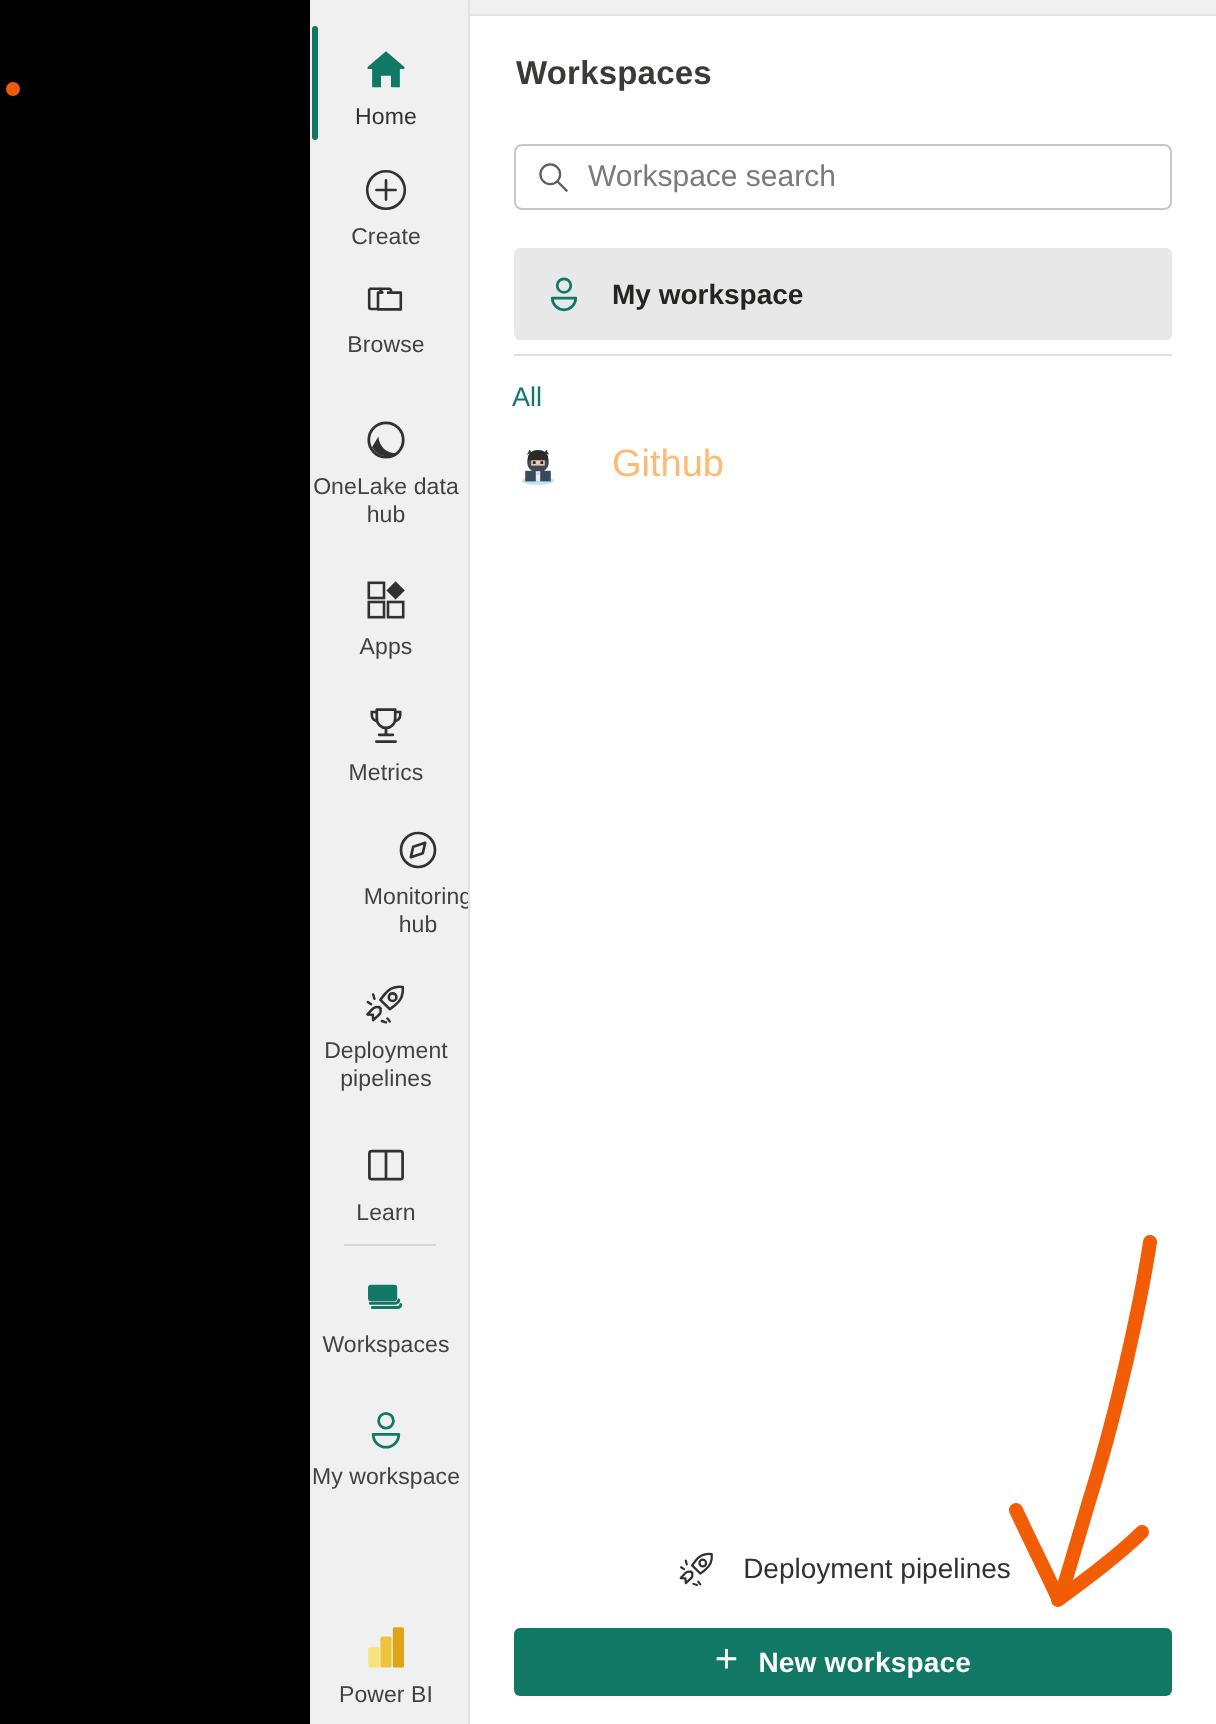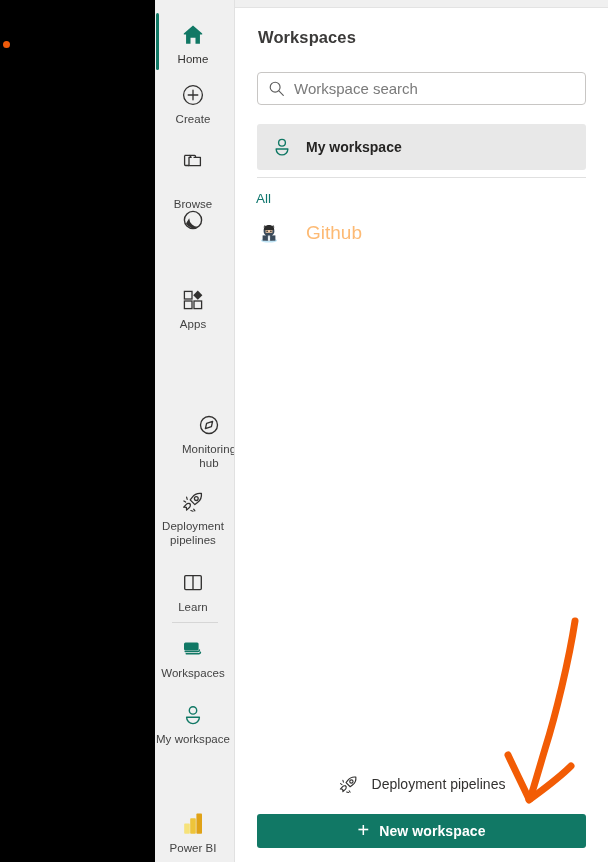--- a/index.html
+++ b/index.html
@@ -238,53 +238,65 @@
     <div class="nav-item" style="top:80px;">
       <span class="nav-icon">
         <svg width="24" height="24" viewBox="0 0 24 24">
             <circle cx="12" cy="12" r="9.4" fill="none" stroke="#323130" stroke-width="1.3"></circle>
             <path d="M12 7.2v9.6M7.2 12h9.6" stroke="#323130" stroke-width="1.3" stroke-linecap="round"></path>
           </svg>
       </span>
       <span class="nav-label">Create</span>
     </div>
 
-    <div class="nav-item" style="top:145px;gap:20px;">
+    <div class="nav-item" style="top:134px;">
       <span class="nav-icon">
         <svg width="24" height="24" viewBox="0 0 24 24">
             <path d="M3.6 7.4h5.1l1.5 1.9h-2.2v8.4h11.4V9.3h-6.9" fill="none" stroke="#323130" stroke-width="1.3" stroke-linejoin="round"></path>
             <path d="M3.6 7.4v9.1a1 1 0 0 0 1 1h3.4" fill="none" stroke="#323130" stroke-width="1.3" stroke-linejoin="round"></path>
             <path d="M8.7 7.4h4.9a0.9 0.9 0 0 1 0.9 0.9v1" fill="none" stroke="#323130" stroke-width="1.3" stroke-linejoin="round"></path>
           </svg>
       </span>
       <span class="nav-label">Browse</span>
     </div>
 
     <div class="nav-item" style="top:205px;">
       <span class="nav-icon">
         <svg width="24" height="24" viewBox="0 0 24 24">
           <circle cx="12" cy="12" r="8.6" fill="none" stroke="#323130" stroke-width="1.4"></circle>
           <path d="M12 3.4A8.6 8.6 0 0 1 17.5 18.6 8.6 8.6 0 0 0 12 3.4z" fill="#323130"></path>
           <path d="M5 15.6a8.6 8.6 0 0 0 12.5 3 8.6 8.6 0 0 1-9.3-8.3z" fill="#323130"></path>
         </svg>
       </span>
+      <span class="nav-label">OneLake data hub</span>
     </div>
 
     <div class="nav-item" style="top:285px;">
       <span class="nav-icon">
         <svg width="24" height="24" viewBox="0 0 24 24">
           <rect x="3.4" y="3.4" width="7.6" height="7.6" fill="none" stroke="#323130" stroke-width="1.3"></rect>
           <rect x="3.4" y="13" width="7.6" height="7.6" fill="none" stroke="#323130" stroke-width="1.3"></rect>
           <rect x="13" y="13" width="7.6" height="7.6" fill="none" stroke="#323130" stroke-width="1.3"></rect>
           <path d="M16.8 2.6l4.6 4.6-4.6 4.6-4.6-4.6z" fill="#323130"></path>
         </svg>
       </span>
       <span class="nav-label">Apps</span>
     </div>
 
+    <div class="nav-item" style="top:348px;">
+      <span class="nav-icon">
+        <svg width="24" height="24" viewBox="0 0 24 24">
+          <path d="M7.4 3.8h9.2v4.6a4.6 4.6 0 0 1-9.2 0z" fill="none" stroke="#323130" stroke-width="1.35" stroke-linejoin="round"></path>
+          <path d="M7.4 5h-2.5v1.6a3 3 0 0 0 2.9 3" fill="none" stroke="#323130" stroke-width="1.3"></path>
+          <path d="M16.6 5h2.5v1.6a3 3 0 0 1-2.9 3" fill="none" stroke="#323130" stroke-width="1.3"></path>
+          <path d="M12 13v3.3M8.6 16.4h6.8M7.2 19.8h9.6" stroke="#323130" stroke-width="1.4" stroke-linecap="round"></path>
+        </svg>
+      </span>
+      <span class="nav-label">Metrics</span>
+    </div>
 
     <div class="nav-item" style="top:410px;padding-left:32px;">
       <span class="nav-icon">
         <svg width="24" height="24" viewBox="0 0 24 24">
           <circle cx="12" cy="12" r="8.5" fill="none" stroke="#323130" stroke-width="1.35"></circle>
           <path d="M15.6 8.4 9.6 10.4l-1.2 5.2 6-2z" fill="none" stroke="#323130" stroke-width="1.35" stroke-linejoin="round"></path>
         </svg>
       </span>
       <span class="nav-label">Monitoring hub</span>
     </div>

